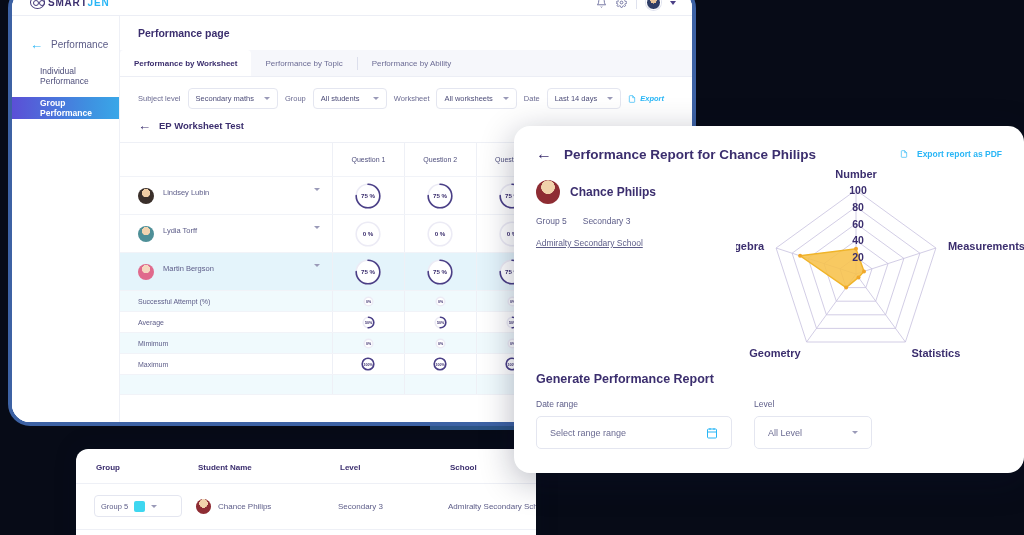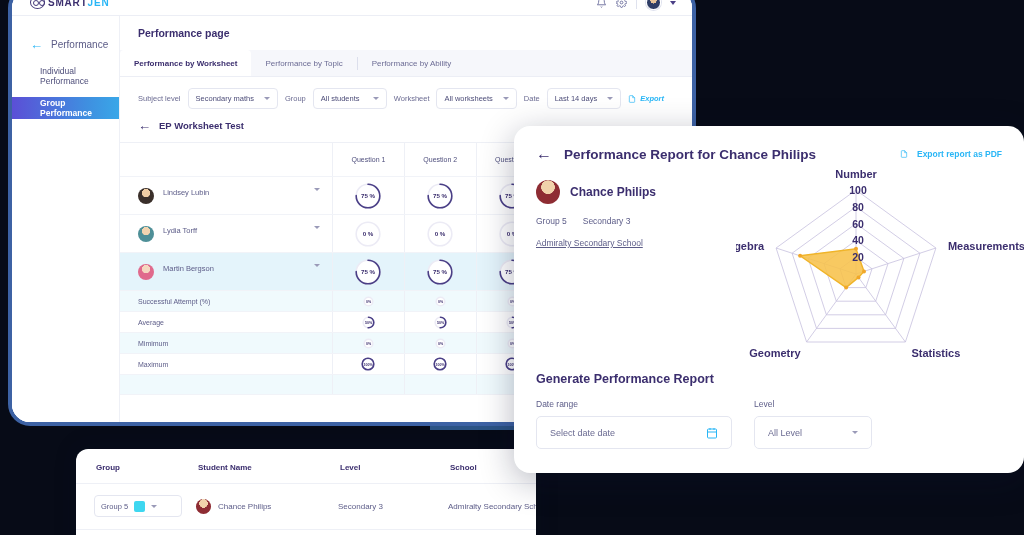--- a/index.html
+++ b/index.html
@@ -836,21 +836,21 @@
         </svg>
       </div>
     </div>
 
     <div class="gen-sec">
       <div class="gen-title">Generate Performance Report</div>
       <div class="gen-row">
         <div>
           <div class="fld-lbl">Date range</div>
           <div class="fld-box f-date">
-            <span>Select date date</span>
+            <span>Select range range</span>
             <svg class="cal-ico" viewBox="0 0 24 24" fill="none" stroke="currentColor" stroke-width="2">
                 <rect x="3" y="4" width="18" height="18" rx="2"></rect>
                 <path d="M16 2v4M8 2v4M3 10h18"></path>
               </svg>
           </div>
         </div>
         <div>
           <div class="fld-lbl">Level</div>
           <div class="fld-box f-level">
             <span>All Level</span>

